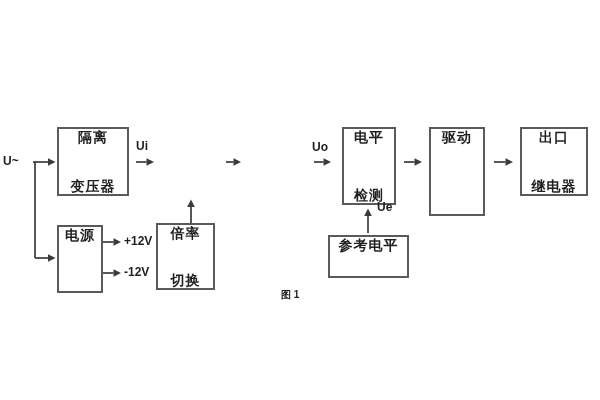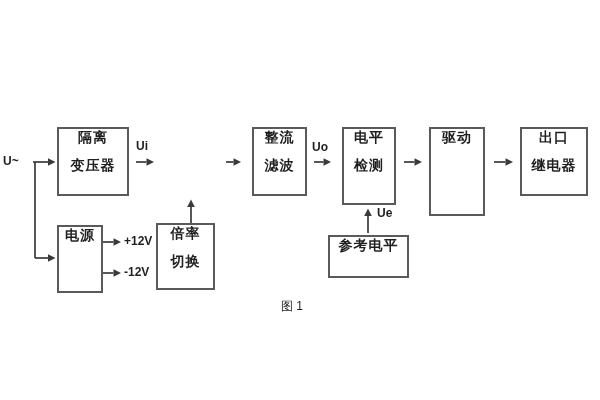--- a/index.html
+++ b/index.html
@@ -12,31 +12,31 @@
   .stage{
     position:relative;width:600px;height:400px;background:var(--background);
     font-family:"Liberation Sans","DejaVu Sans",sans-serif;overflow:hidden;
   }
   .wires{position:absolute;left:0;top:0;width:600px;height:400px;}
   .wires .shaft{stroke:var(--line-color);stroke-width:1.7;fill:none;}
   .wires .head{fill:var(--line-color);stroke:none;}
   .box{
     position:absolute;box-sizing:border-box;border:2px solid var(--box-border);
     background:var(--background);display:flex;flex-direction:column;
-    align-items:center;justify-content:flex-start;gap:12px;
+    align-items:center;justify-content:space-between;gap:4px;
     font-size:14px;line-height:16px;letter-spacing:1px;
     color:var(--text-color);font-weight:600;text-align:center;
   }
   .lbl{
     position:absolute;font-size:12px;line-height:15px;font-weight:700;
     color:var(--text-color);white-space:nowrap;
   }
   .caption{
-    position:absolute;left:281px;top:298px;font-size:12px;line-height:16px;
-    color:var(--text-color);font-weight:400;white-space:nowrap;
+    position:absolute;left:281px;top:287px;font-size:10px;line-height:16px;
+    color:var(--text-color);font-weight:700;white-space:nowrap;
   }
 </style>
 </head>
 <body>
 
 <div class="stage">
 
   <svg class="wires" viewBox="0 0 600 400">
     <g>
       <line class="shaft" x1="33" y1="162" x2="48" y2="162"></line>
@@ -82,24 +82,20 @@
       <polygon class="head" points="364.2,216 371.8,216 368,208.5"></polygon>
     </g>
   </svg>
 
   <div class="box" style="left:57px;top:127px;width:72px;height:69px">
     <span>隔离</span>
     <span>变压器</span>
   </div>
 
 
-  <div class="box" style="left:252px;top:127px;width:55px;height:69px">
-    <span>整流</span>
-    <span>滤波</span>
-  </div>
 
   <div class="box" style="left:342px;top:127px;width:54px;height:78px">
     <span>电平</span>
     <span>检测</span>
   </div>
 
   <div class="box" style="left:429px;top:127px;width:56px;height:89px">
     <span>驱动</span>
   </div>
 
@@ -119,17 +115,17 @@
 
   <div class="box" style="left:328px;top:235px;width:81px;height:43px">
     <span>参考电平</span>
   </div>
 
   <div class="lbl" style="left:3px;top:154px">U~</div>
   <div class="lbl" style="left:136px;top:139px">Ui</div>
   <div class="lbl" style="left:312px;top:140px">Uo</div>
   <div class="lbl" style="left:124px;top:234px">+12V</div>
   <div class="lbl" style="left:124px;top:265px">-12V</div>
-  <div class="lbl" style="left:377px;top:206px">Ue</div>
+  <div class="lbl" style="left:377px;top:200px">Ue</div>
 
   <div class="caption">图 1</div>
 
 </div>
 
 </body></html>

